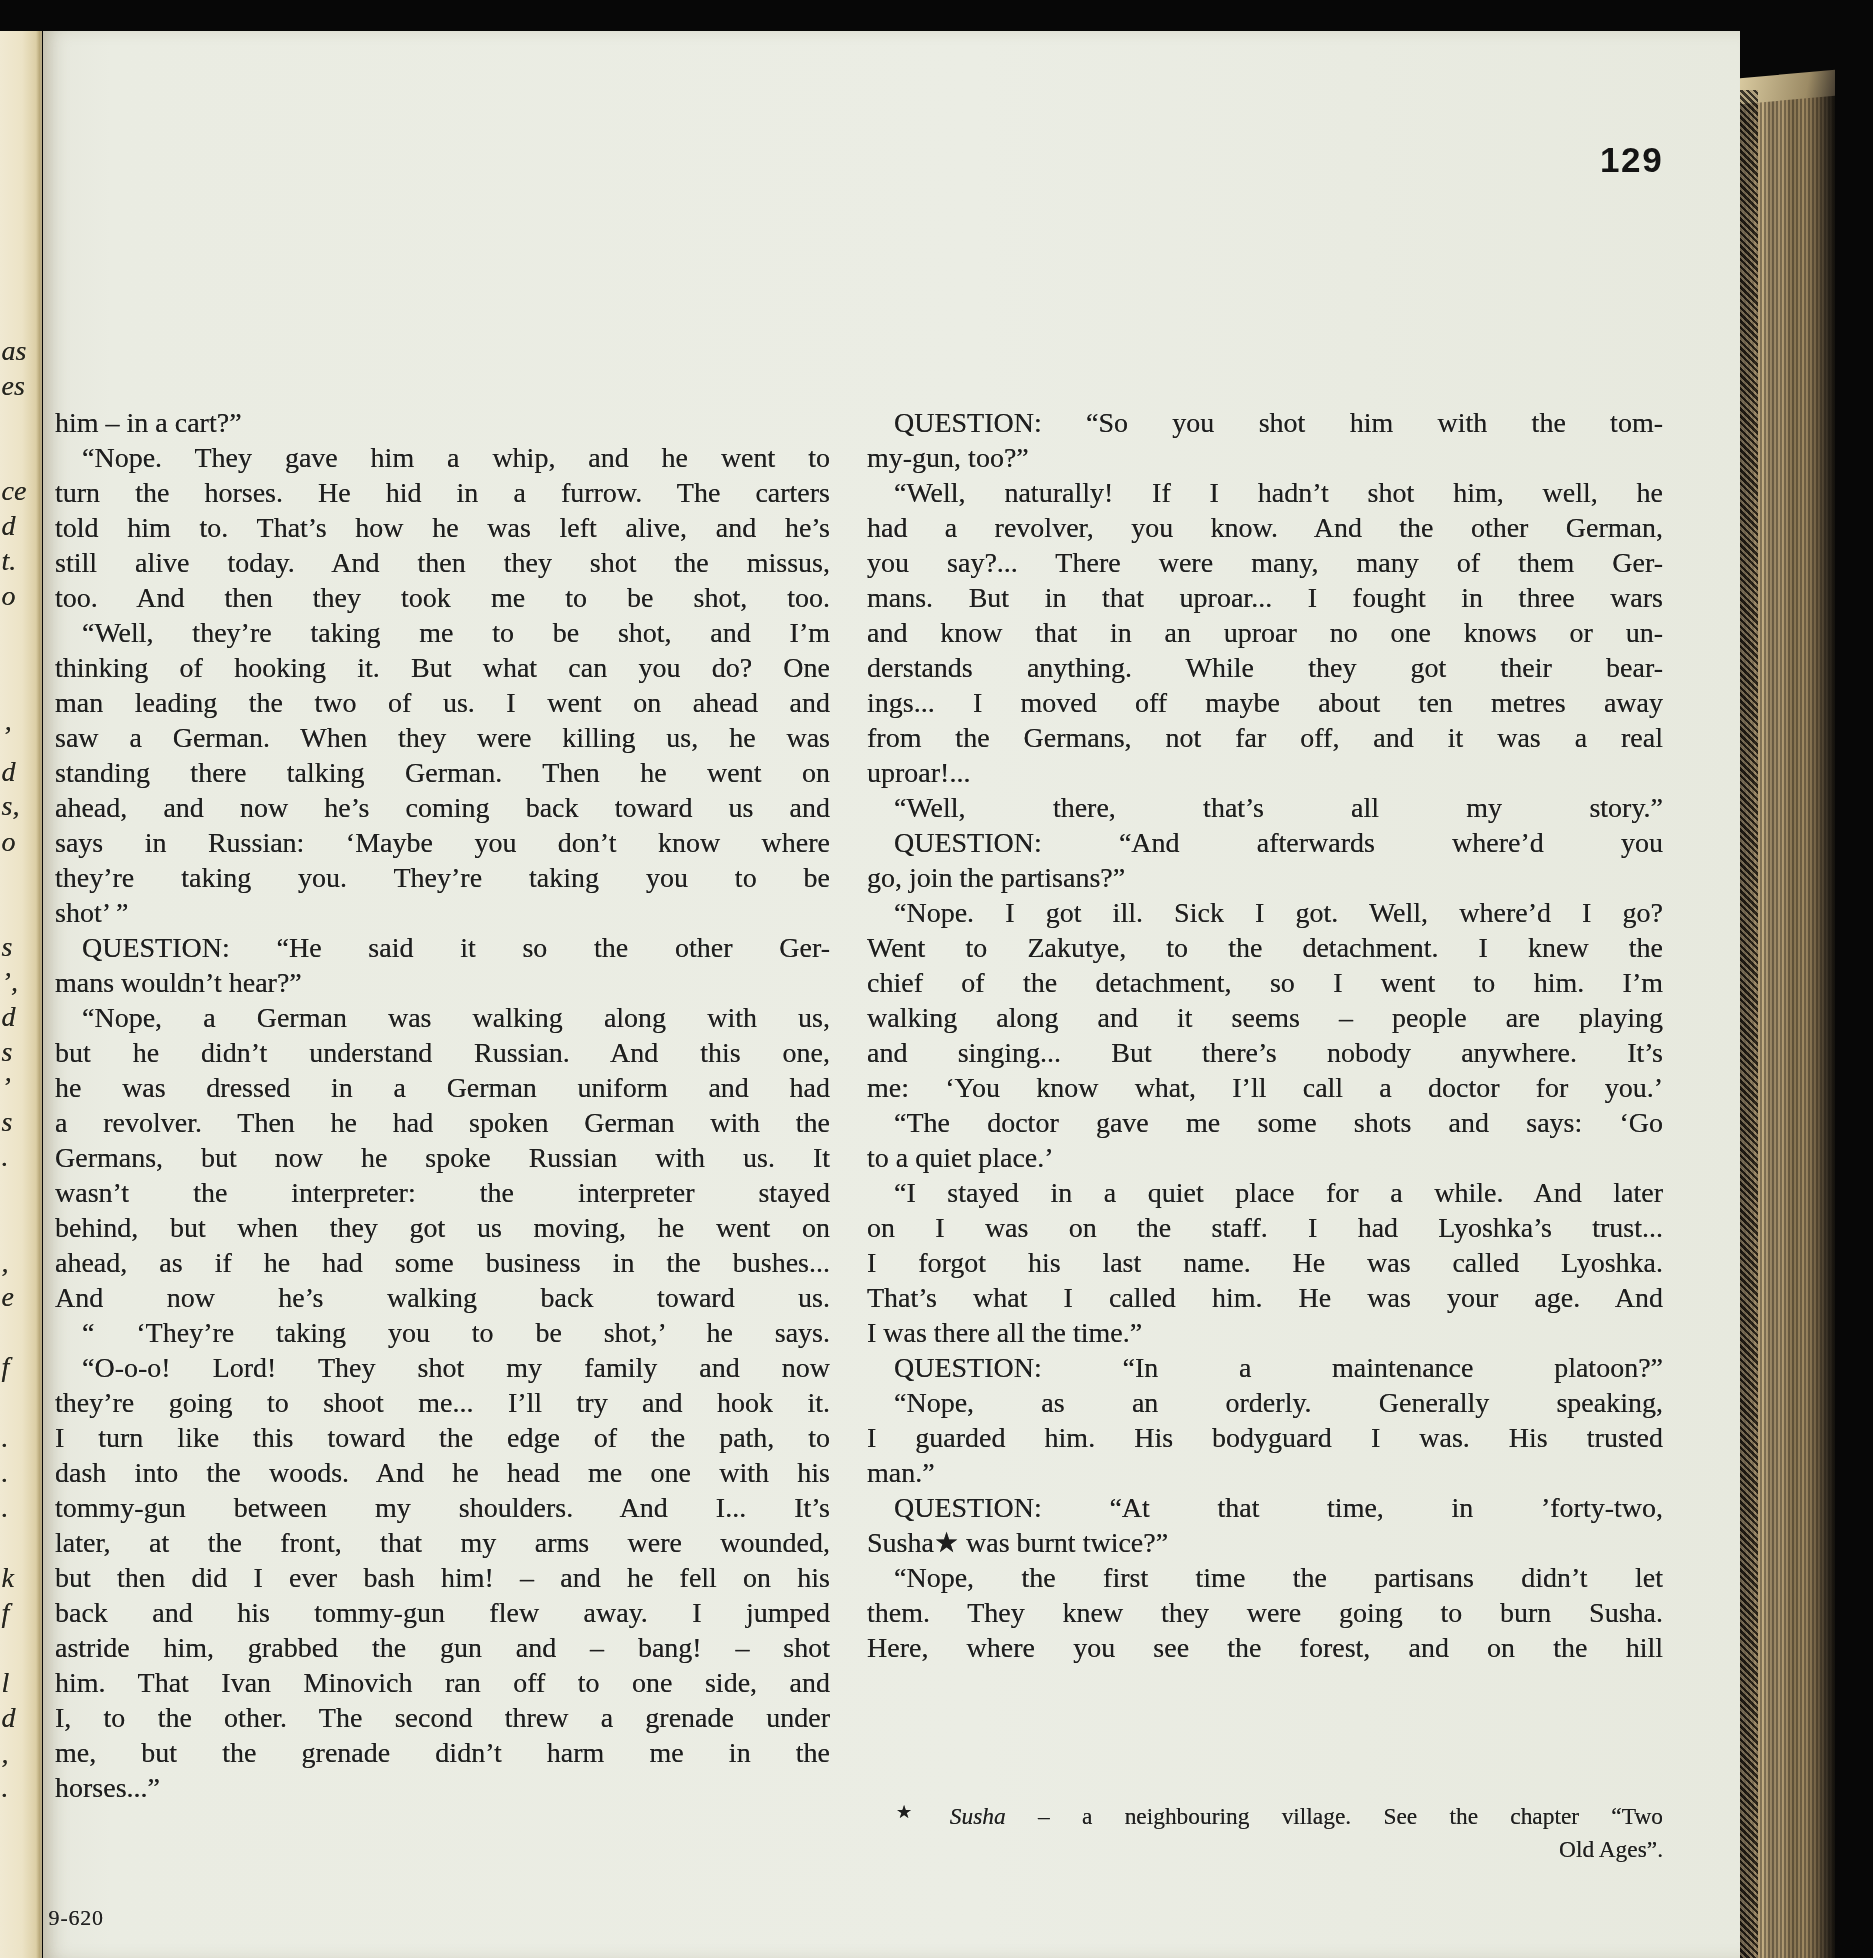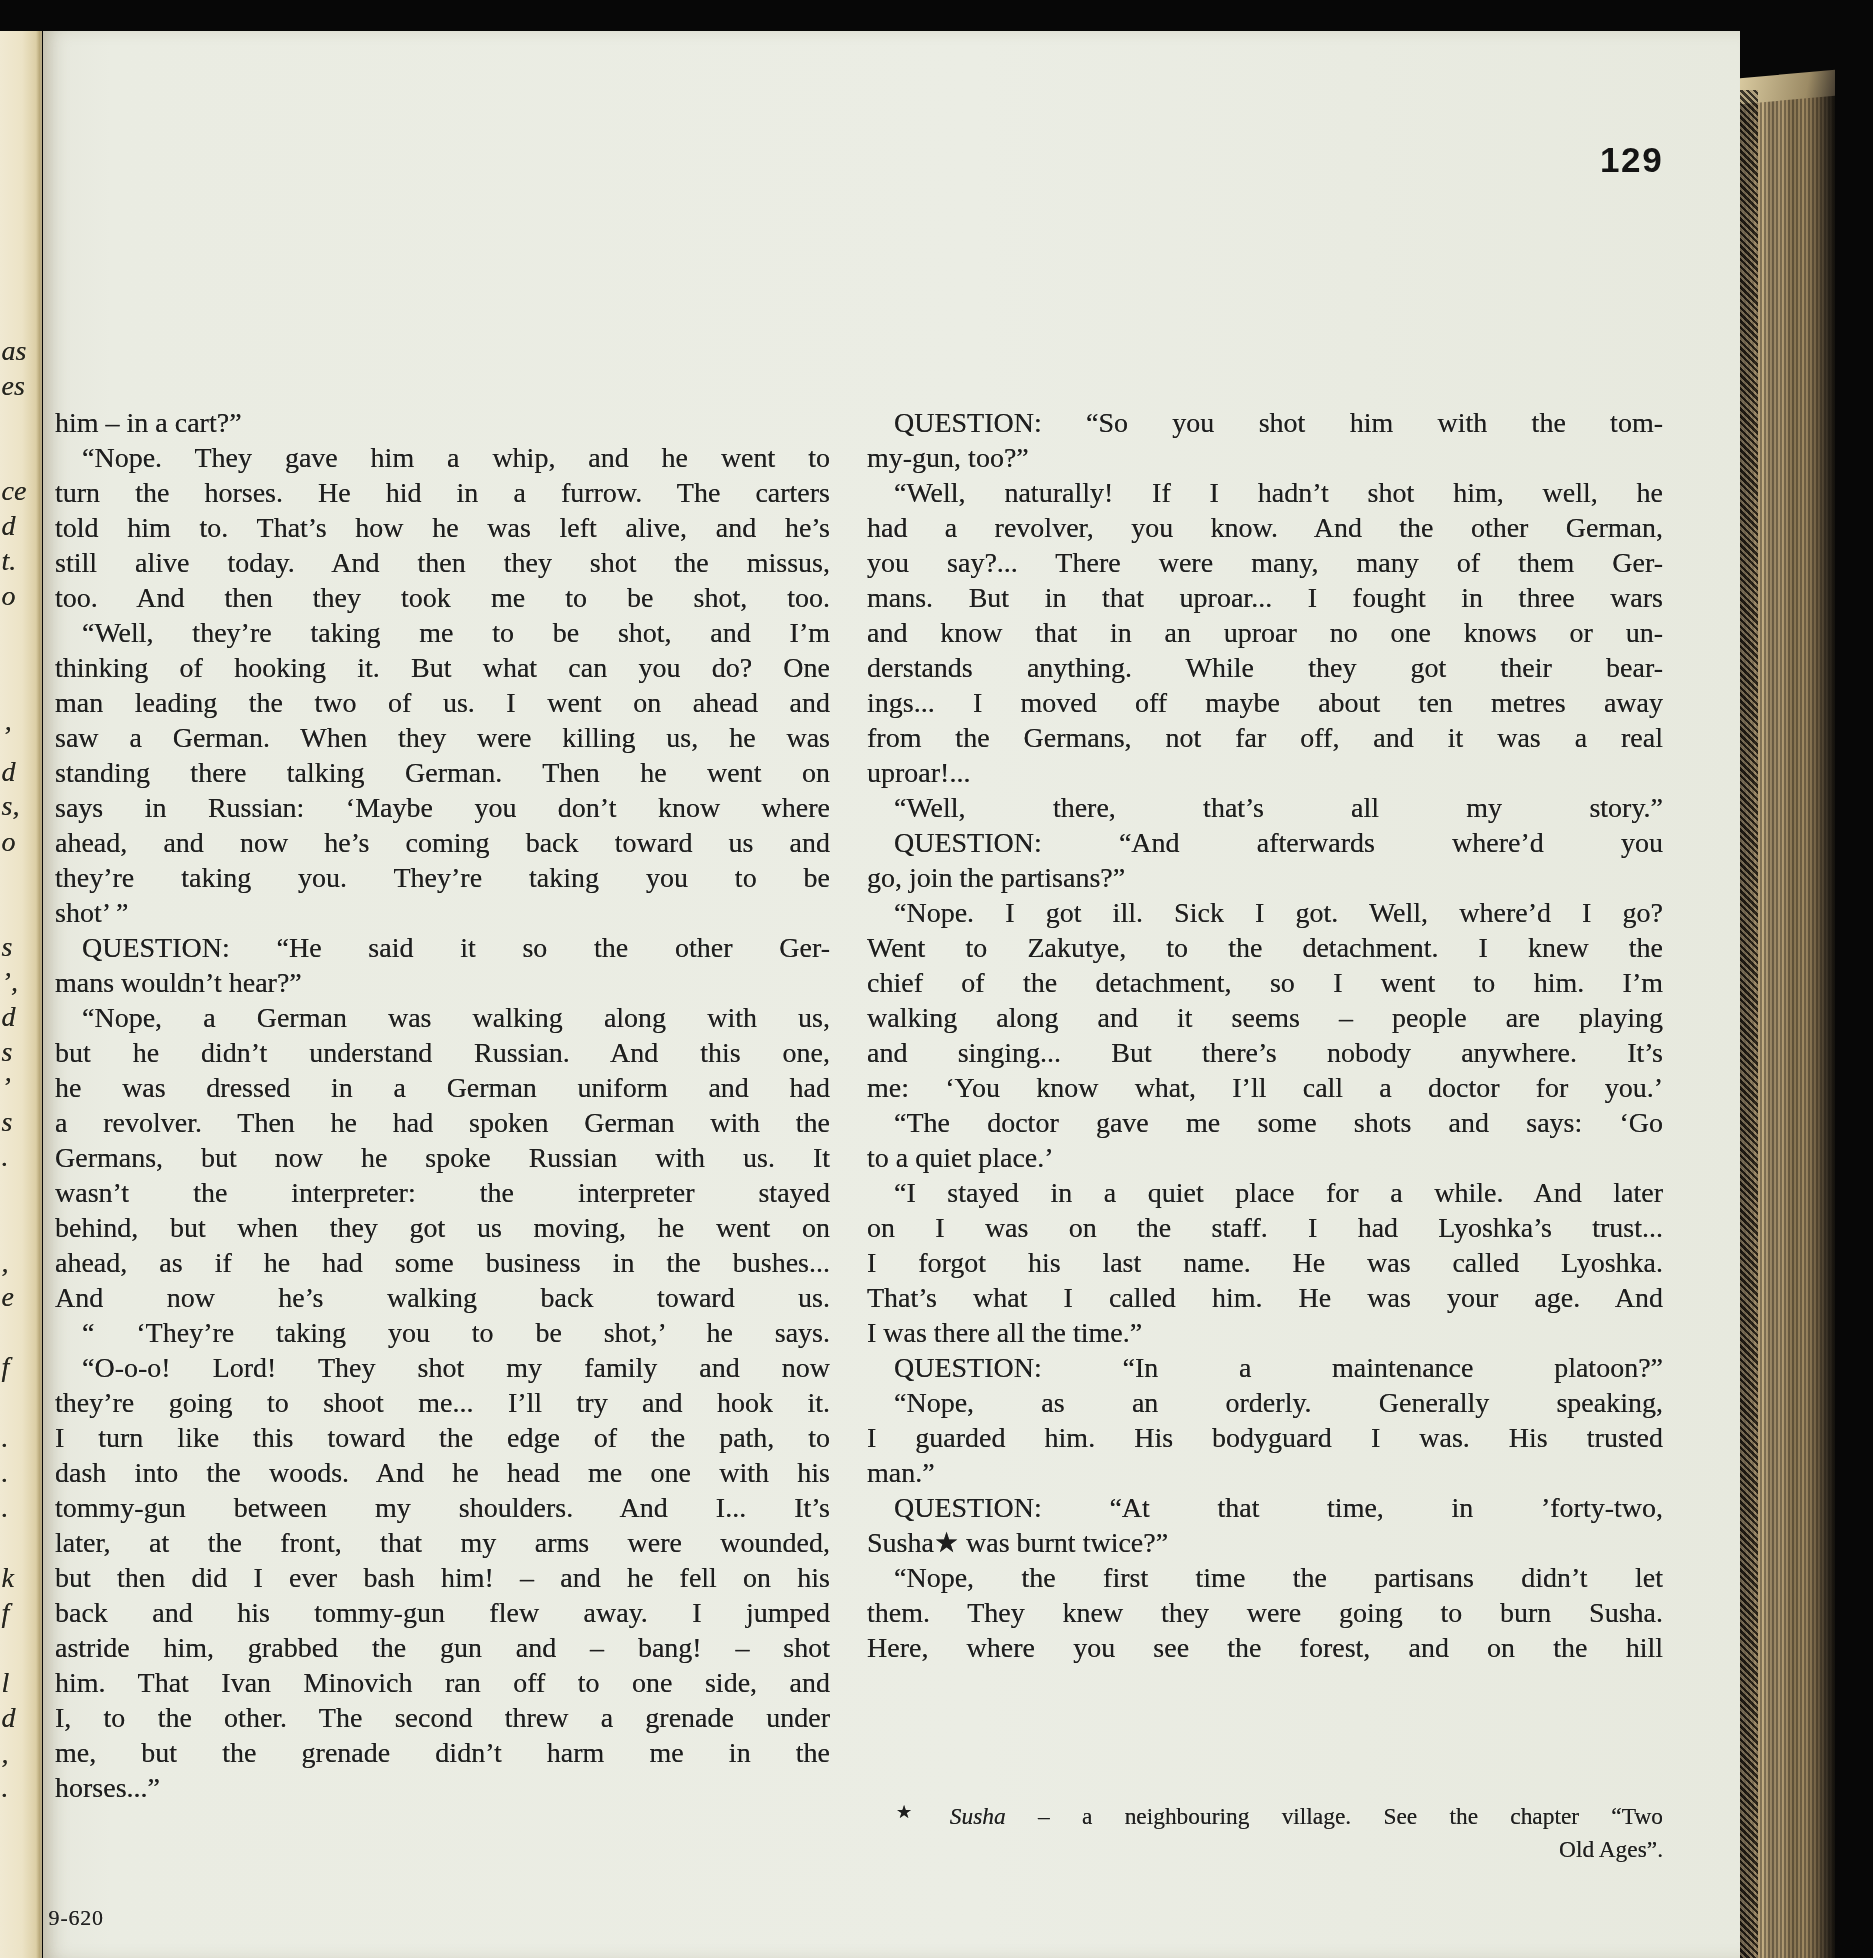--- a/index.html
+++ b/index.html
@@ -89,22 +89,22 @@
         <div class="line indent">“Nope. They gave him a whip, and he went to</div>
         <div class="line">turn the horses. He hid in a furrow. The carters</div>
         <div class="line">told him to. That’s how he was left alive, and he’s</div>
         <div class="line">still alive today. And then they shot the missus,</div>
         <div class="line">too. And then they took me to be shot, too.</div>
         <div class="line indent">“Well, they’re taking me to be shot, and I’m</div>
         <div class="line">thinking of hooking it. But what can you do? One</div>
         <div class="line">man leading the two of us. I went on ahead and</div>
         <div class="line">saw a German. When they were killing us, he was</div>
         <div class="line">standing there talking German. Then he went on</div>
+        <div class="line">ahead, and now he’s coming back toward us and</div>
         <div class="line">says in Russian: ‘Maybe you don’t know where</div>
-        <div class="line">ahead, and now he’s coming back toward us and</div>
         <div class="line">they’re taking you. They’re taking you to be</div>
         <div class="line endline">shot’ ”</div>
         <div class="line indent">QUESTION: “He said it so the other Ger-</div>
         <div class="line endline">mans wouldn’t hear?”</div>
         <div class="line indent">“Nope, a German was walking along with us,</div>
         <div class="line">but he didn’t understand Russian. And this one,</div>
         <div class="line">he was dressed in a German uniform and had</div>
         <div class="line">a revolver. Then he had spoken German with the</div>
         <div class="line">Germans, but now he spoke Russian with us. It</div>
         <div class="line">wasn’t the interpreter: the interpreter stayed</div>

